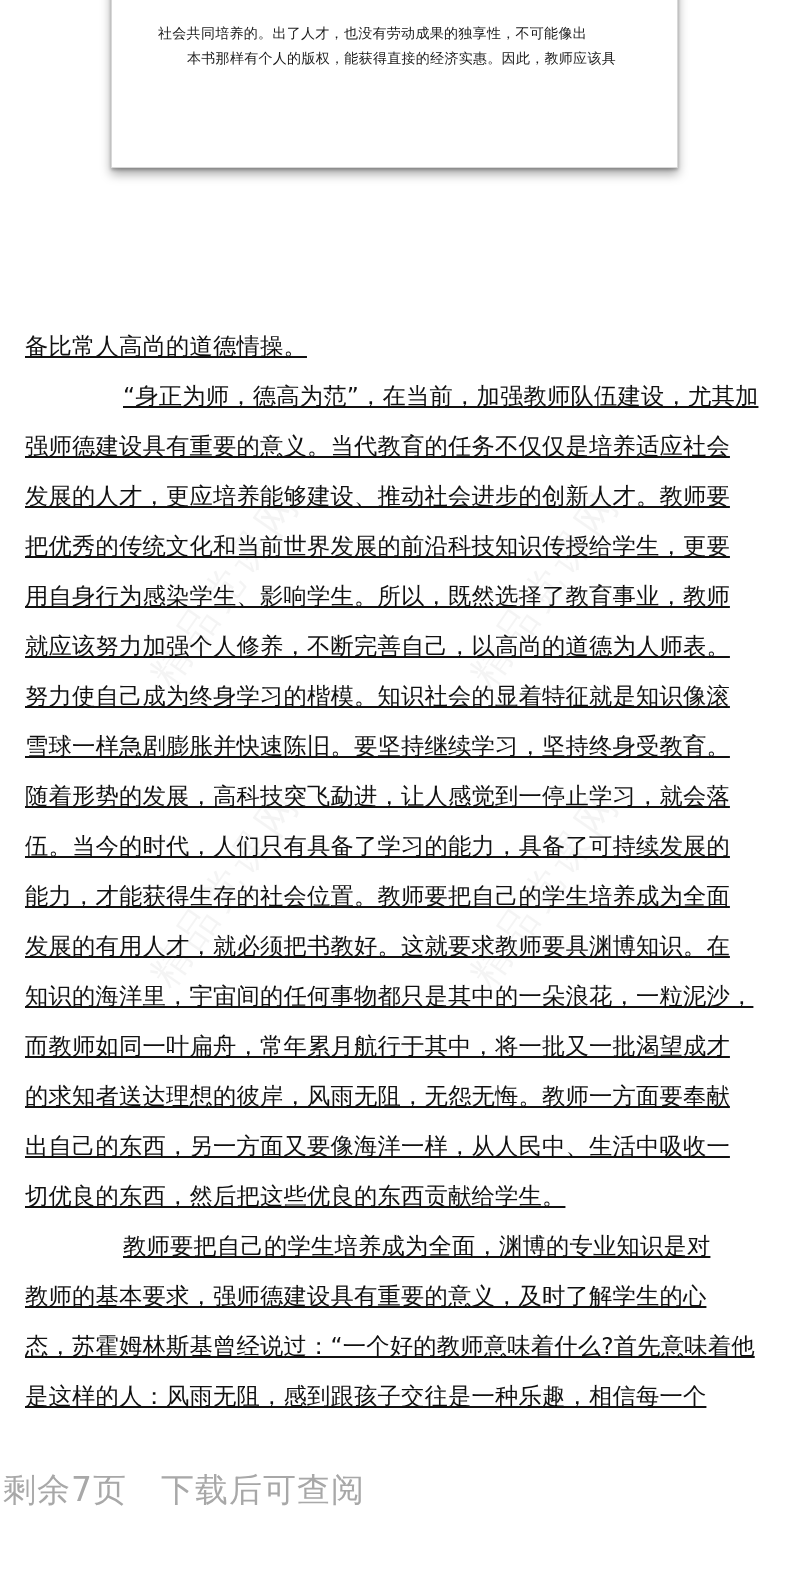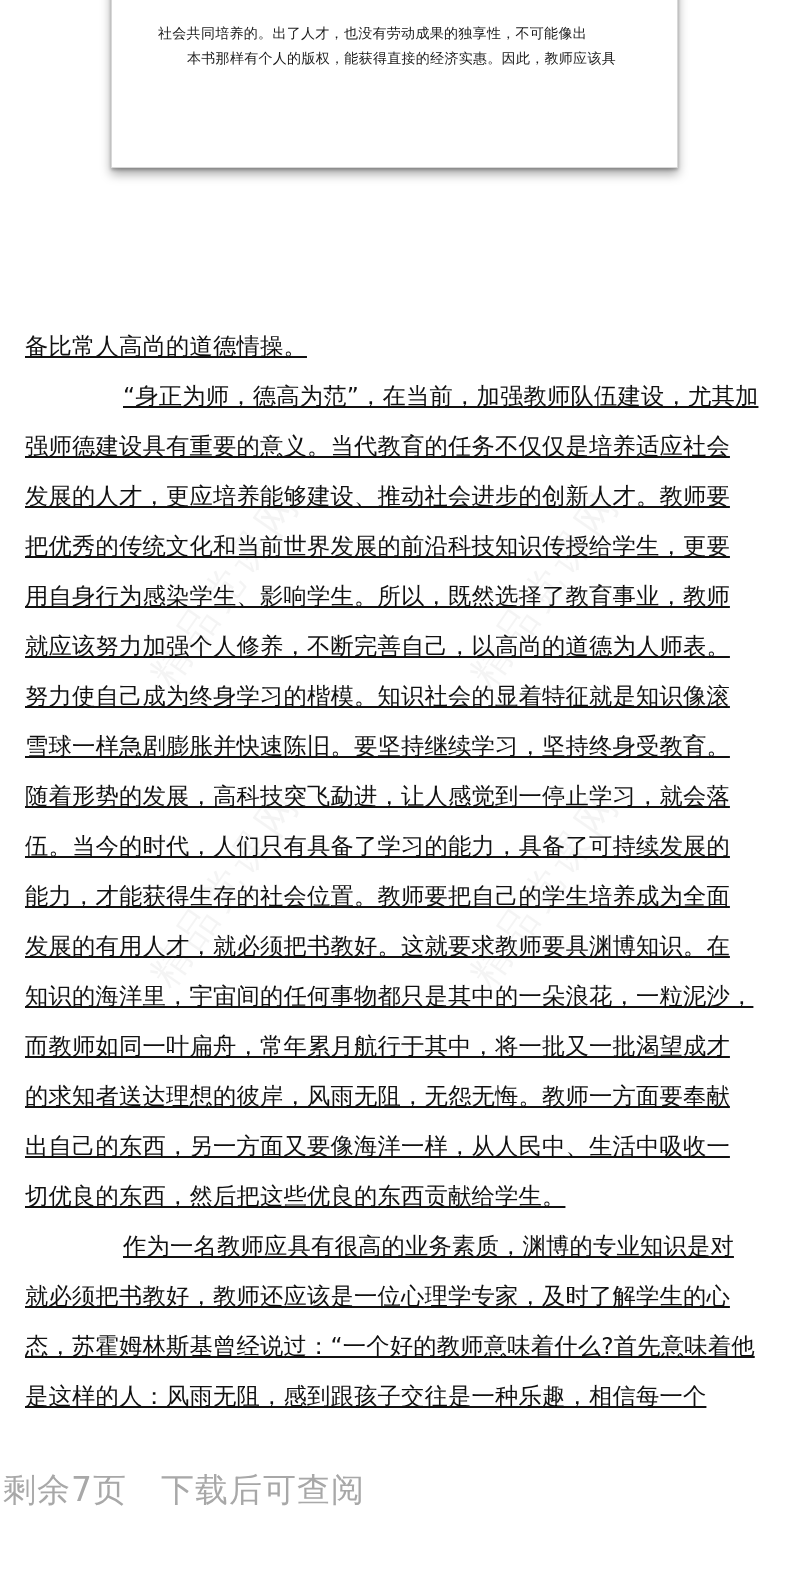--- a/index.html
+++ b/index.html
@@ -66,21 +66,21 @@
   <span class="para-line">雪球一样急剧膨胀并快速陈旧。要坚持继续学习，坚持终身受教育。</span>
   <span class="para-line">随着形势的发展，高科技突飞勐进，让人感觉到一停止学习，就会落</span>
   <span class="para-line">伍。当今的时代，人们只有具备了学习的能力，具备了可持续发展的</span>
   <span class="para-line">能力，才能获得生存的社会位置。教师要把自己的学生培养成为全面</span>
   <span class="para-line">发展的有用人才，就必须把书教好。这就要求教师要具渊博知识。在</span>
   <span class="para-line">知识的海洋里，宇宙间的任何事物都只是其中的一朵浪花，一粒泥沙，</span>
   <span class="para-line">而教师如同一叶扁舟，常年累月航行于其中，将一批又一批渴望成才</span>
   <span class="para-line">的求知者送达理想的彼岸，风雨无阻，无怨无悔。教师一方面要奉献</span>
   <span class="para-line">出自己的东西，另一方面又要像海洋一样，从人民中、生活中吸收一</span>
   <span class="para-line">切优良的东西，然后把这些优良的东西贡献给学生。</span>
-  <span class="para-line indent">作为一名教师应具有很高的业务素质，渊博的专业知识是对</span>
-  <span class="para-line">就必须把书教好，教师还应该是一位心理学专家，及时了解学生的心</span>
+  <span class="para-line indent">教师要把自己的学生培养成为全面，渊博的专业知识是对</span>
+  <span class="para-line">教师的基本要求，强师德建设具有重要的意义，及时了解学生的心</span>
   <span class="para-line">态，苏霍姆林斯基曾经说过：“一个好的教师意味着什么?首先意味着他</span>
   <span class="para-line">是这样的人：风雨无阻，感到跟孩子交往是一种乐趣，相信每一个</span>
 </div>
 
 <div class="remaining">
   <span>剩余7页</span><span class="gap"></span><span>下载后可查阅</span>
 </div>
 
 </body></html>

